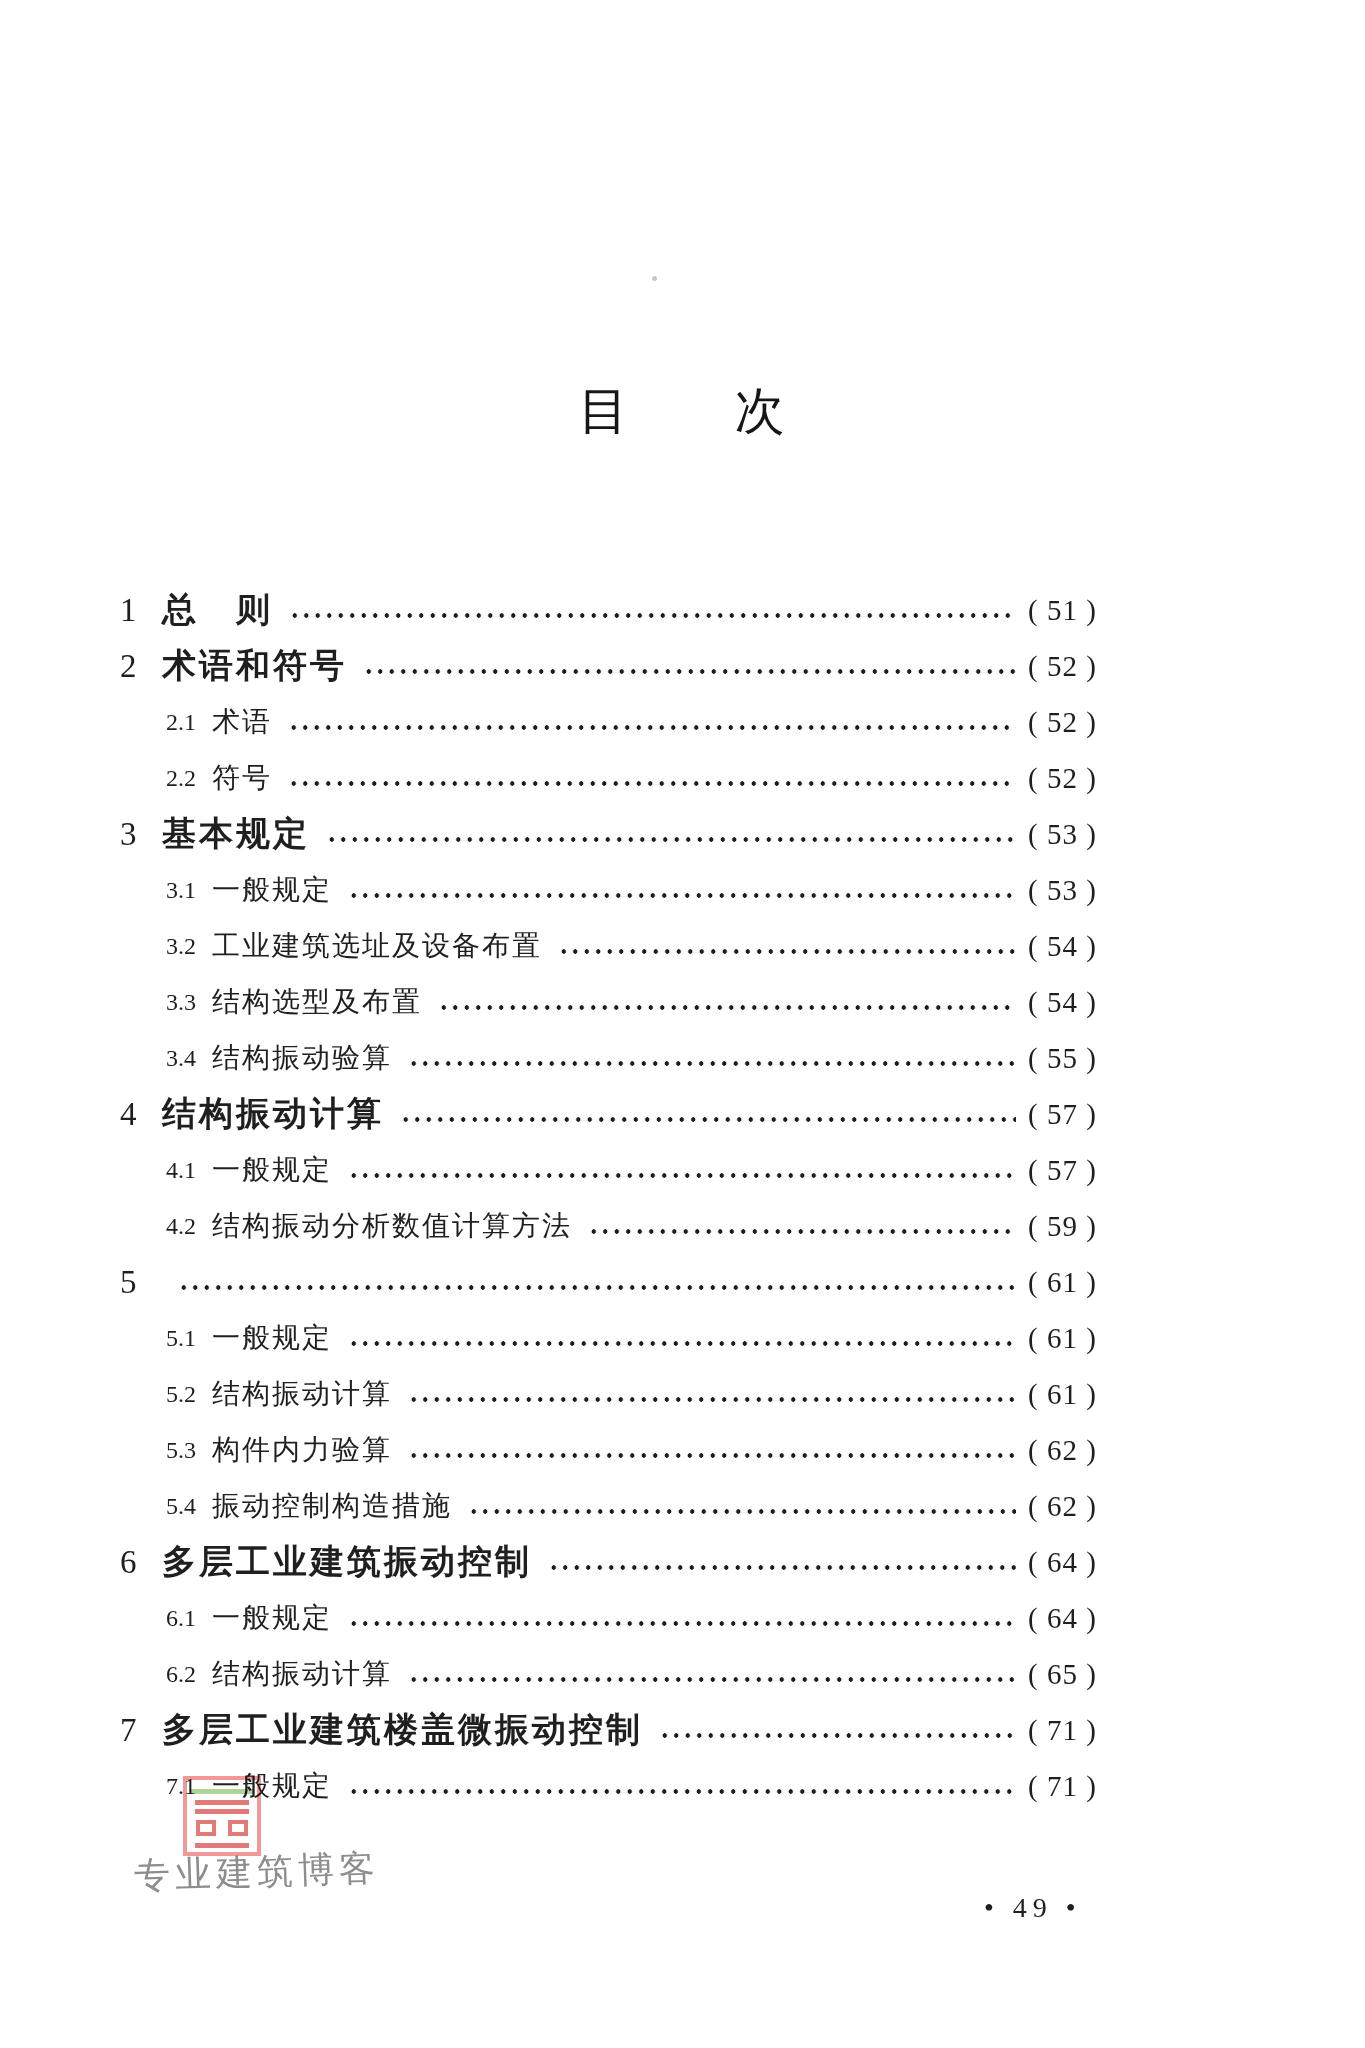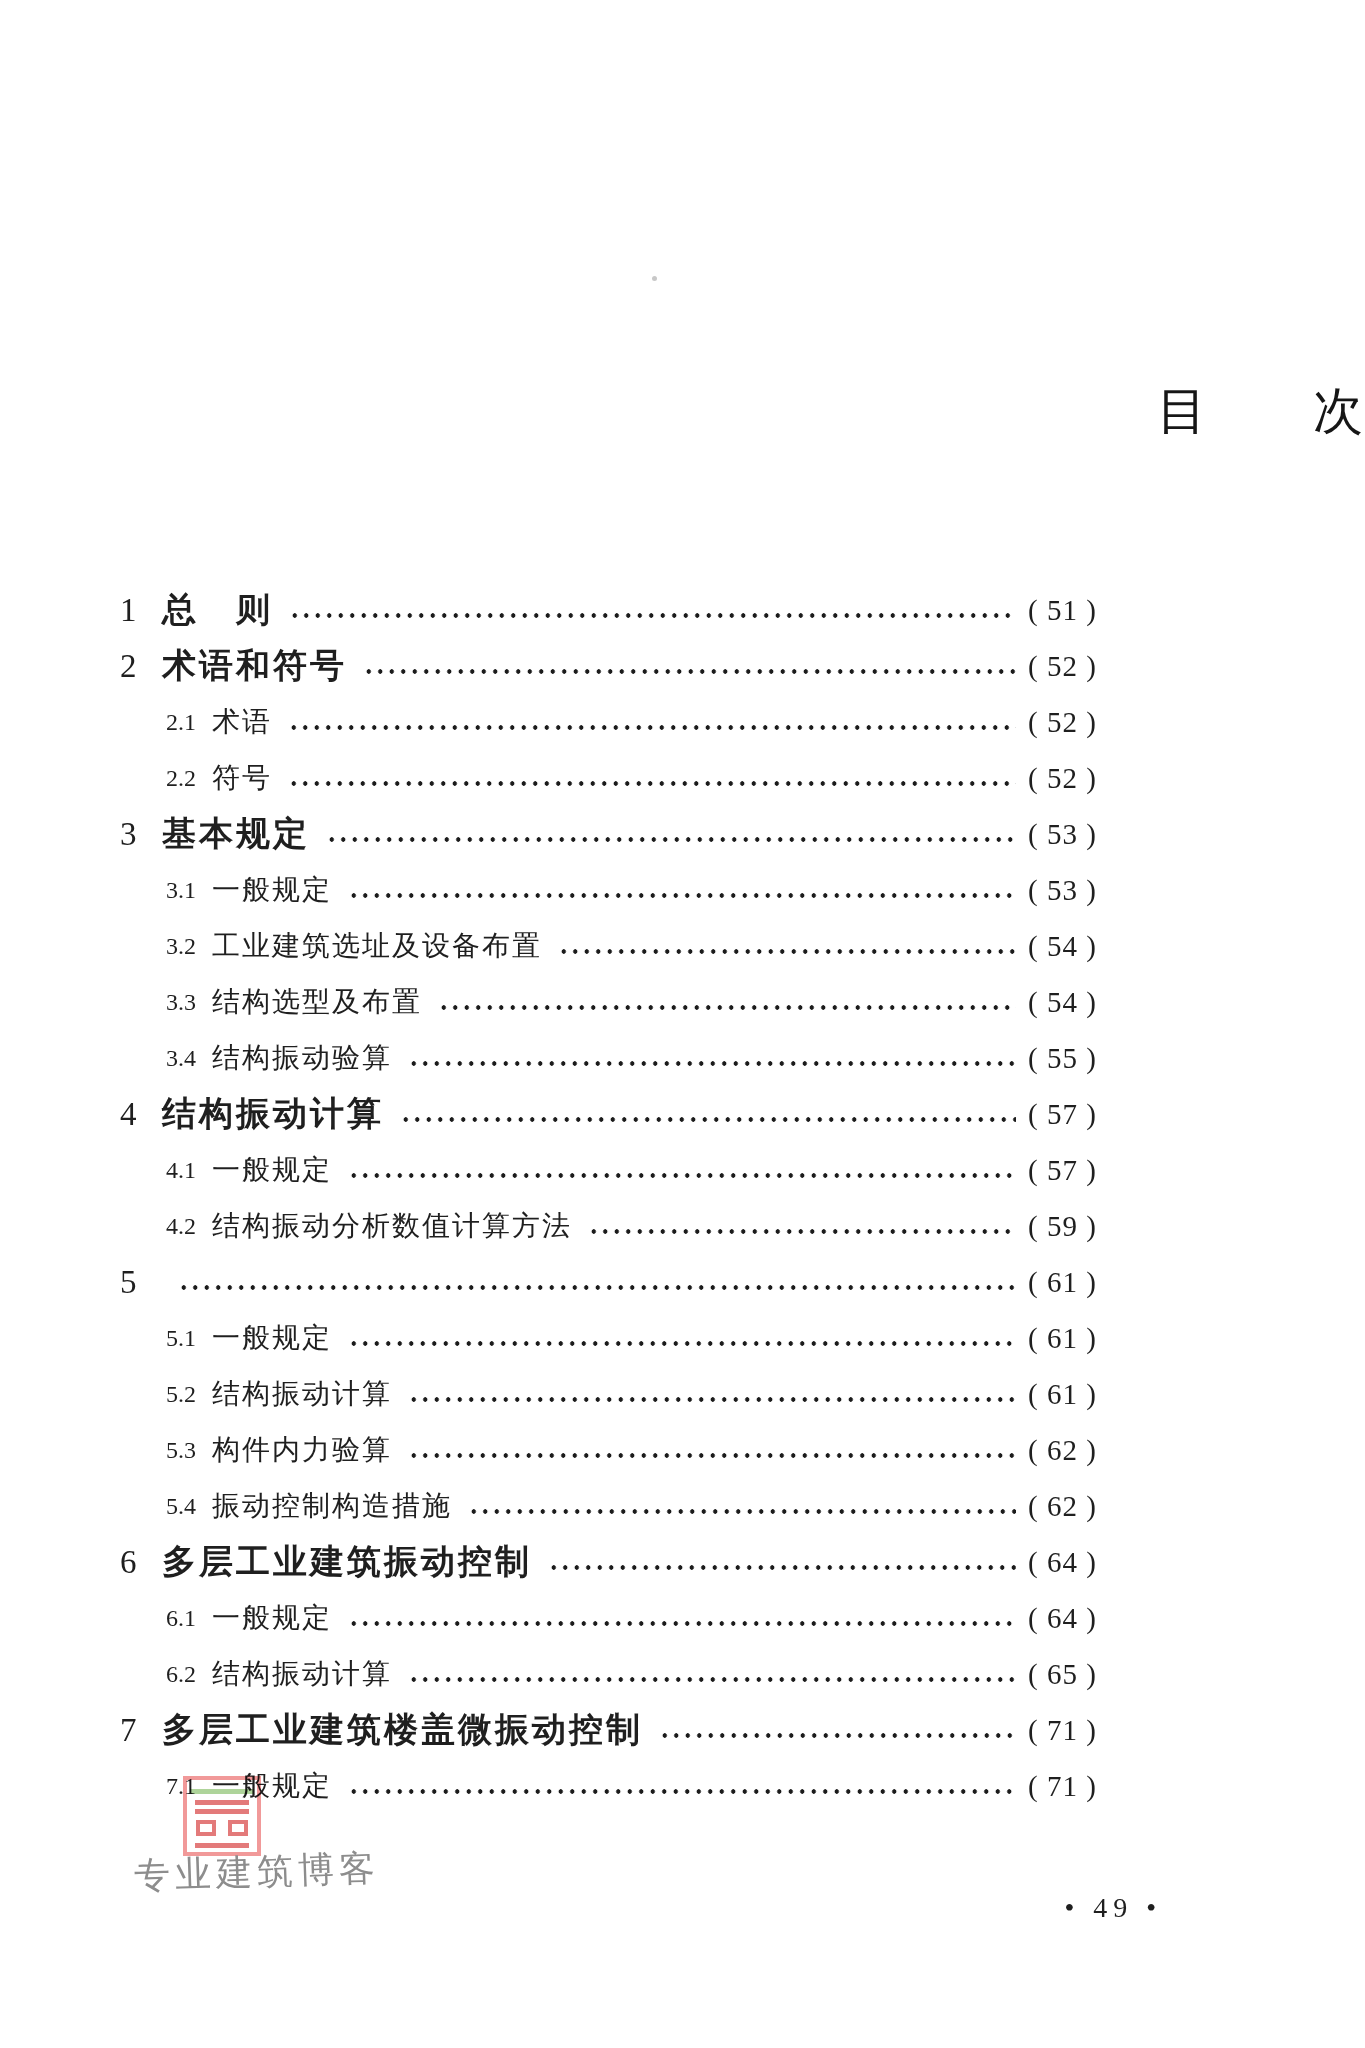--- a/index.html
+++ b/index.html
@@ -4,21 +4,21 @@
 <style>
   html,body{margin:0;padding:0;}
   body{
     width:1365px;height:2048px;position:relative;
     background:#ffffff;
     font-family:"Liberation Serif","DejaVu Serif",serif;
     color:#1f1f1f;overflow:hidden;
   }
   .page-title{
     position:absolute;top:378px;left:0;width:100%;
-    text-align:right;font-size:50px;letter-spacing:2px;
+    text-align:center;font-size:50px;letter-spacing:2px;
     color:#161616;white-space:pre;
   }
   .artifact-dot{
     position:absolute;left:652px;top:276px;width:5px;height:5px;
     border-radius:50%;background:#9a9a9a;opacity:.55;
   }
   .toc{
     position:absolute;left:120px;top:582px;width:1008px;
   }
   .toc-row{
@@ -37,22 +37,22 @@
     background-image:radial-gradient(circle,#1b1b1b 2px,rgba(0,0,0,0) 2.5px);
     background-size:11.5px 9px;
     background-position:left center;
     background-repeat:repeat-x;
   }
   .pageno{
     flex:0 0 auto;width:100px;font-size:29px;
     white-space:pre;text-align:left;letter-spacing:1px;
   }
   .footer-num{
-    position:absolute;left:1012px;top:1892px;width:150px;
-    text-align:right;font-size:28px;letter-spacing:6px;white-space:pre;
+    position:absolute;left:984px;top:1892px;width:150px;
+    text-align:left;font-size:28px;letter-spacing:6px;white-space:pre;
   }
   
   .seal{
     position:absolute;left:183px;top:1776px;width:78px;height:80px;
     opacity:.82;z-index:5;mix-blend-mode:multiply;
   }
   .seal-outer{position:absolute;inset:0;border:4px solid #ee8383;}
   .seal-green{position:absolute;left:7px;right:7px;top:13px;height:5px;background:#9ccb84;}
   .seal-bar{position:absolute;background:#dd5c5c;}
   .seal-b1{left:12px;right:12px;top:24px;height:5px;}

